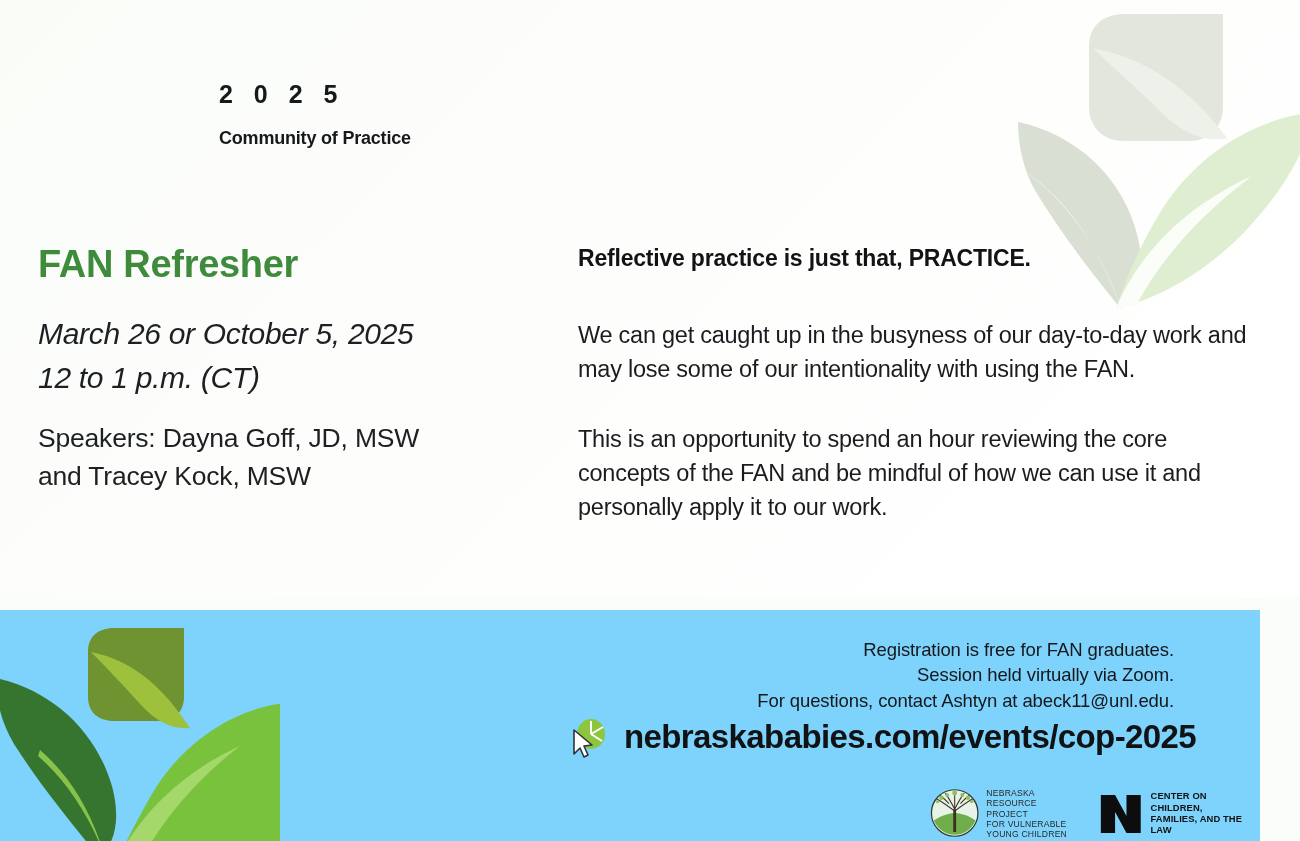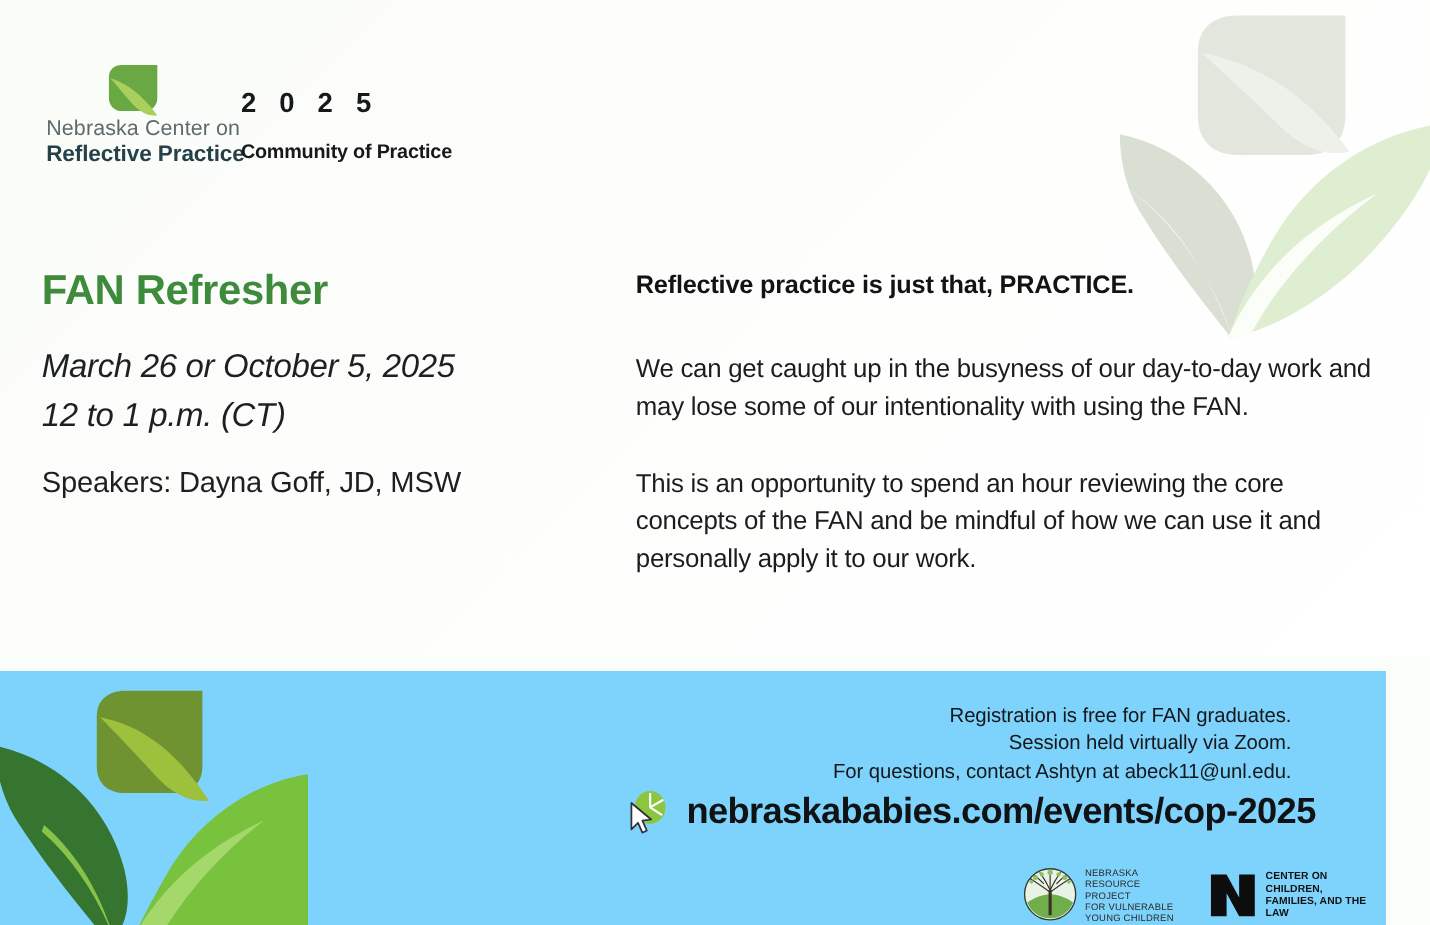--- a/index.html
+++ b/index.html
@@ -207,41 +207,34 @@
     <svg class="leaf-svg" style="left:1016px; top:118px;" width="130" height="190" viewBox="0 0 130 190">
       <path d="M2 4 C60 16 108 60 122 120 C130 156 120 182 104 190 C80 160 48 120 20 74 C8 54 2 28 2 4 Z" fill="#d9e0d3"></path>
       <path d="M0 48 C42 72 78 116 104 188 C92 150 68 108 36 76 C24 64 10 54 0 48 Z" fill="#f3f6ef"></path>
     </svg>
 
     <svg class="leaf-svg" style="left:1100px; top:110px;" width="215" height="200" viewBox="0 0 215 200">
       <path d="M213 2 C150 10 92 48 58 106 C32 150 22 182 16 198 C58 190 110 160 150 116 C188 74 208 36 213 2 Z" fill="#dfeed0"></path>
       <path d="M16 198 C40 142 86 96 152 66 C104 102 62 146 36 196 Z" fill="#fbfdf8"></path>
     </svg>
 
-    <div class="logo-block">
-      <svg class="logo-mark" viewBox="0 0 48 48">
-        <path d="M2 12 C2 5 7 1 14 1 L46 1 L46 31 C46 38 41 43 34 43 L14 43 C7 43 2 38 2 31 Z" fill="#6aa843"></path>
-        <path d="M3 13 C16 17 31 26 46 47 C37 48 29 43 22 35 C14 26 8 18 3 13 Z" fill="#a9cf5c"></path>
-      </svg>
-      <div class="logo-line1">Nebraska Center on</div>
-      <div class="logo-line2">Reflective Practice</div>
-    </div>
 
     <div class="title-year">2 0 2 5</div>
     <div class="title-main">Community of Practice</div>
 
     <div class="session-title">FAN Refresher</div>
 
     <div class="session-when">
       <div>March 26 or October 5, 2025</div>
       <div>12 to 1 p.m. (CT)</div>
     </div>
 
     <div class="session-speakers">
       <div>Speakers: Dayna Goff, JD, MSW</div>
+      <div>and Tracey Kock, MSW</div>
     </div>
 
     <div class="body-col">
       <p class="body-lead">Reflective practice is just that, PRACTICE.</p>
       <p class="body-para">We can get caught up in the busyness of our day-to-day work and may lose some of our intentionality with using the FAN.</p>
       <p class="body-para">This is an opportunity to spend an hour reviewing the core concepts of the FAN and be mindful of how we can use it and personally apply it to our work.</p>
     </div>
   </div>
 
   <div class="flyer-bottom">

